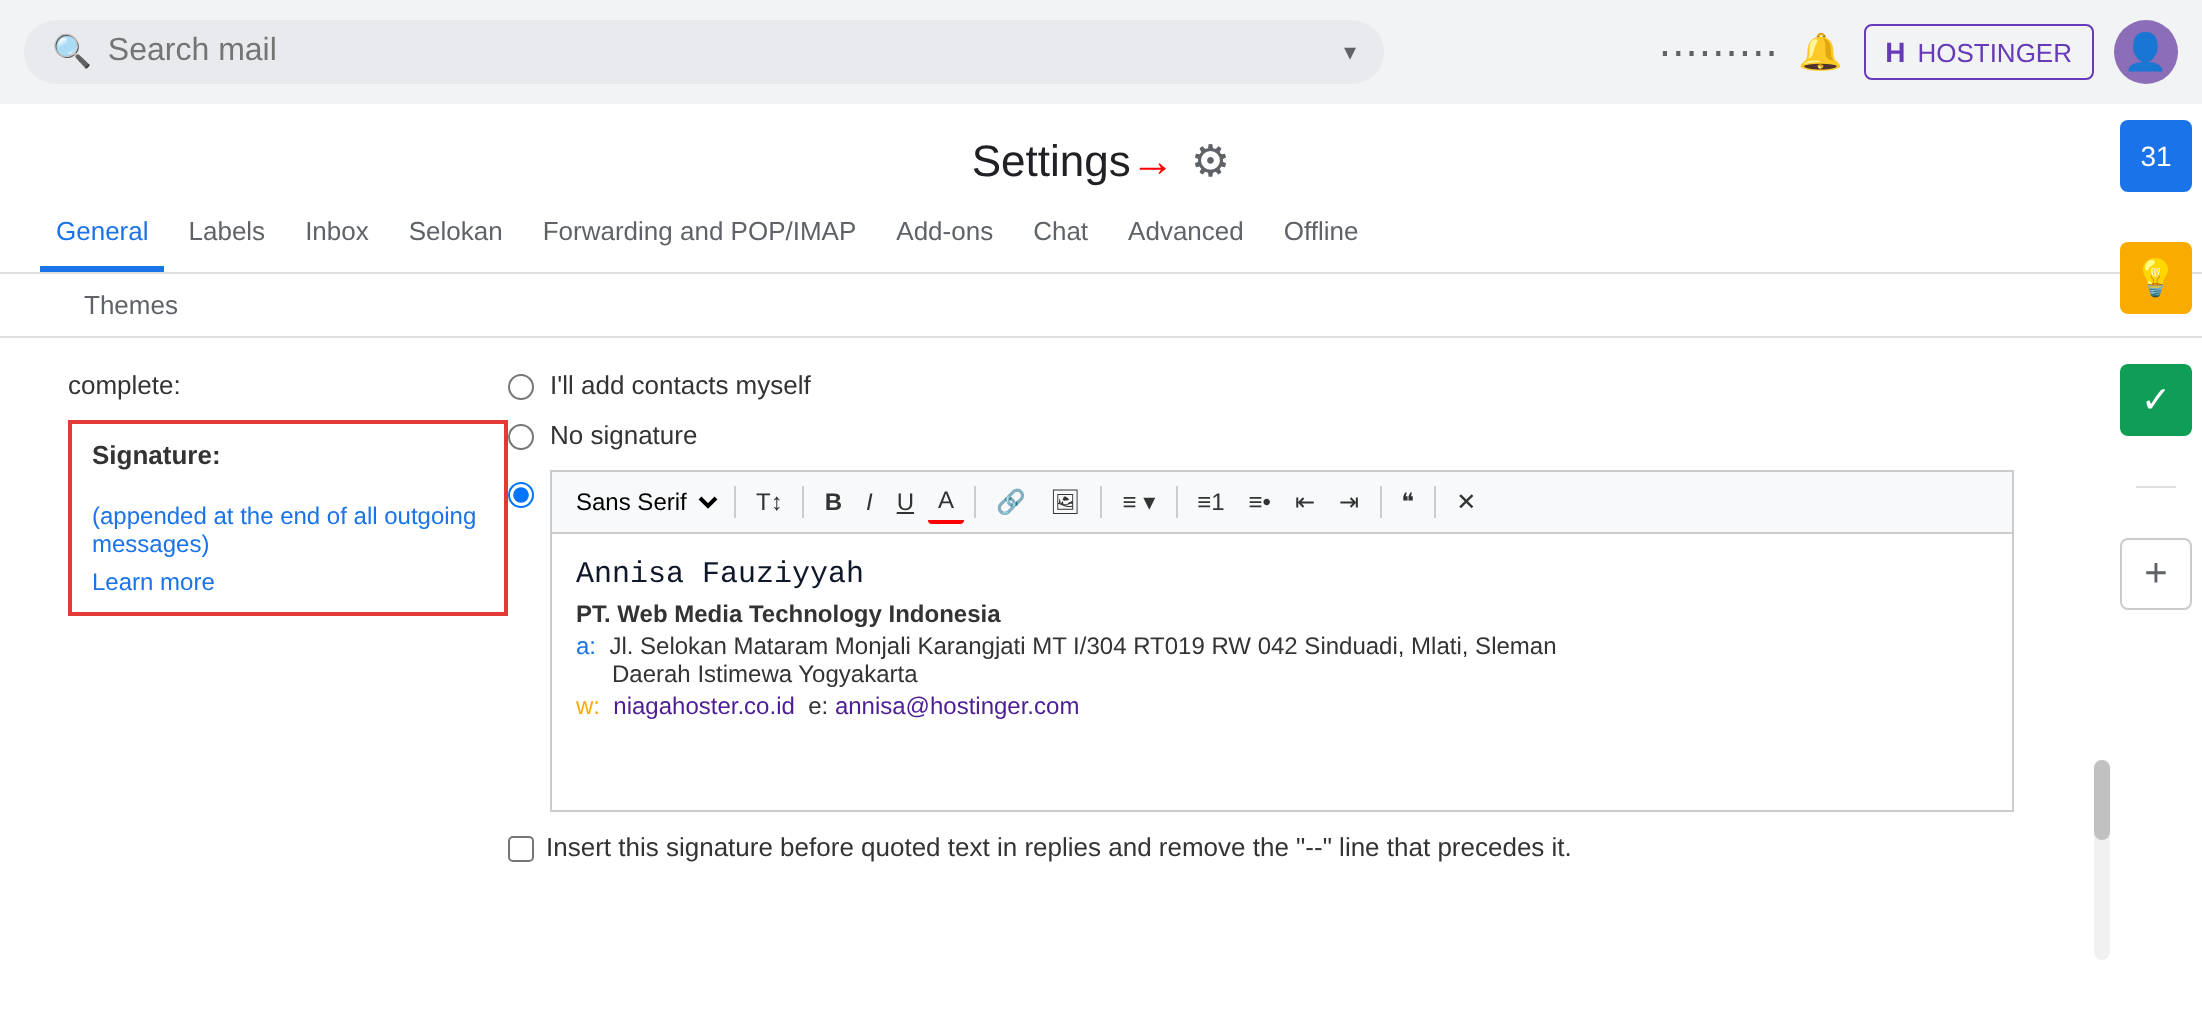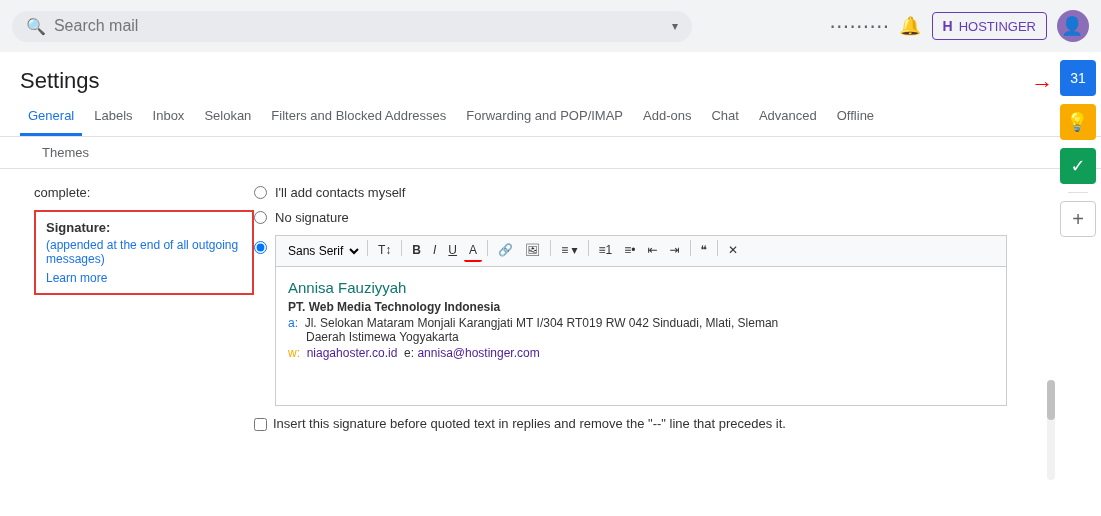--- a/index.html
+++ b/index.html
@@ -23,21 +23,21 @@
     .hostinger-btn {
       display: flex; align-items: center; border: 1px solid #673ab7; border-radius: 4px;
       padding: 5px 10px; cursor: pointer; gap: 6px;
     }
     .hostinger-btn .h-logo { color: #673ab7; font-weight: bold; font-size: 14px; }
     .hostinger-btn .h-text { color: #673ab7; font-size: 13px; font-weight: 500; }
     .avatar { width: 32px; height: 32px; border-radius: 50%; background: #8b6db8; display: flex; align-items: center; justify-content: center; overflow: hidden; cursor: pointer; }
 
     
     .settings-header {
-      display: flex; align-items: center; justify-content: space-between;
+      display: flex; align-items: center; justify-content: center;
       padding: 16px 20px 0 20px;
     }
     .settings-title { font-size: 22px; font-weight: 400; color: #202124; }
     .settings-header-right { display: flex; align-items: center; gap: 8px; }
     .red-arrow { color: red; font-size: 20px; }
     .gear-icon-main { font-size: 22px; color: #5f6368; cursor: pointer; }
 
     
     .tabs {
       display: flex; align-items: center; padding: 0 20px;
@@ -58,59 +58,59 @@
     
     .main-content { display: flex; padding: 16px 34px; }
     .left-panel { width: 220px; flex-shrink: 0; }
     .right-panel { flex: 1; }
 
     
     .signature-label-box {
       border: 2px solid #e53935; padding: 8px 10px; display: inline-block;
       font-size: 13px; color: #333;
     }
-    .signature-label-box .label-title { font-weight: bold; margin-bottom: 3px; }
+    .signature-label-box .label-title { font-weight: bold; margin-bottom: 16px; }
     .learn-more { color: #1a73e8; font-size: 12px; text-decoration: none; cursor: pointer; }
 
     
     .complete-text { font-size: 13px; color: #333; margin-bottom: 10px; font-weight: 500; }
 
     
-    .radio-option { display: flex; align-items: center; gap: 8px; margin-bottom: 10px; font-size: 13px; color: #333; }
+    .radio-option { display: flex; align-items: flex-end; gap: 8px; margin-bottom: 10px; font-size: 13px; color: #333; }
     .radio-option input[type=radio] { accent-color: #1a73e8; }
 
     
     .editor-toolbar {
-      display: flex; border: 1px solid #ccc; border-bottom: none;
+      display: flex; align-items: center; border: 1px solid #ccc; border-bottom: none;
       background: #f8f9fa; padding: 4px 6px; gap: 2px; flex-wrap: wrap;
     }
     .toolbar-item { padding: 3px 5px; font-size: 12px; color: #333; cursor: pointer; border-radius: 2px; }
     .toolbar-sep { width: 1px; height: 16px; background: #ccc; margin: 0 3px; }
     .font-select { font-size: 12px; background: transparent; border: none; cursor: pointer; padding: 2px; }
 
     
     .editor-area {
       border: 1px solid #ccc; padding: 12px; min-height: 140px; background: #fff;
     }
-    .sig-name { color: #0f766e; font-size: 15px; margin-bottom: 4px; }
+    .sig-name { color: #0f172a; font-size: 15px; margin-bottom: 4px; font-family: Liberation Mono, monospace; }
     .sig-role { color: #333; font-size: 12px; margin-bottom: 2px; }
     .sig-company { font-weight: bold; font-size: 12px; color: #333; margin-bottom: 2px; }
     .sig-line { font-size: 12px; color: #333; margin-bottom: 2px; }
     .sig-address { font-size: 12px; color: #333; margin-bottom: 2px; }
     .sig-web { font-size: 12px; color: #333; }
     .sig-web a { color: #4c1d95; text-decoration: none; }
 
     
     .insert-sig { display: flex; align-items: flex-start; gap: 6px; margin-top: 10px; font-size: 13px; color: #333; }
     .insert-sig input[type=checkbox] { margin-top: 2px; }
 
     
     .right-sidebar {
       position: absolute; right: 0; top: 52px; width: 46px;
-      display: flex; flex-direction: column; align-items: center; padding: 8px 0; gap: 8px;
+      display: flex; flex-direction: column; align-items: center; padding: 8px 0; gap: 25px;
     }
     .sidebar-icon { width: 36px; height: 36px; border-radius: 4px; display: flex; align-items: center; justify-content: center; cursor: pointer; font-size: 18px; }
     .sidebar-icon.calendar { background: #1a73e8; color: #fff; font-size: 14px; }
     .sidebar-icon.bulb { background: #f9ab00; color: #fff; }
     .sidebar-icon.check { background: #0f9d58; color: #fff; }
     .sidebar-icon.plus { background: #fff; border: 1px solid #ccc; color: #5f6368; font-size: 20px; }
     .sidebar-divider { width: 20px; height: 1px; background: #e0e0e0; }
 
     
     .scrollbar-track {
@@ -147,21 +147,20 @@
     <span class="red-arrow" style="color:red; font-size:22px; font-weight:bold;">→</span>
     <span class="gear-icon-main">⚙</span>
   </div>
 </div>
 
 <div class="tabs">
   <div class="tab active">General</div>
   <div class="tab">Labels</div>
   <div class="tab">Inbox</div>
   <div class="tab">Selokan</div>
-  <div class="tab">Filters and Blocked Addresses</div>
   <div class="tab">Forwarding and POP/IMAP</div>
   <div class="tab">Add-ons</div>
   <div class="tab">Chat</div>
   <div class="tab">Advanced</div>
   <div class="tab">Offline</div>
 </div>
 
 <div class="sub-tabs">
   <span class="sub-tab">Themes</span>
 </div>

